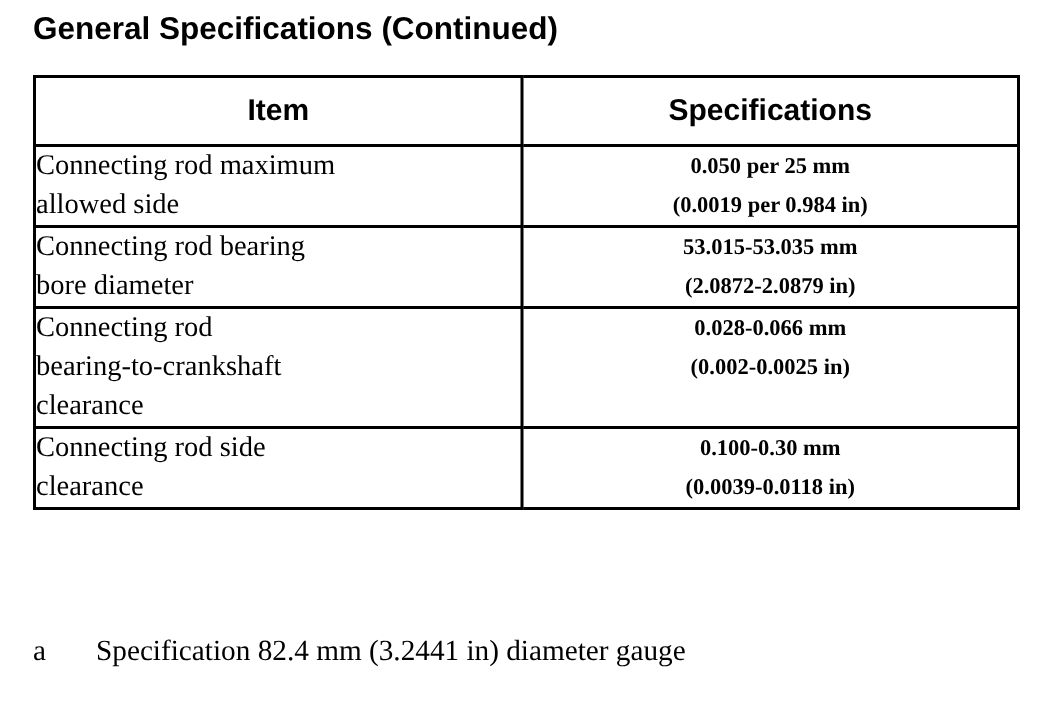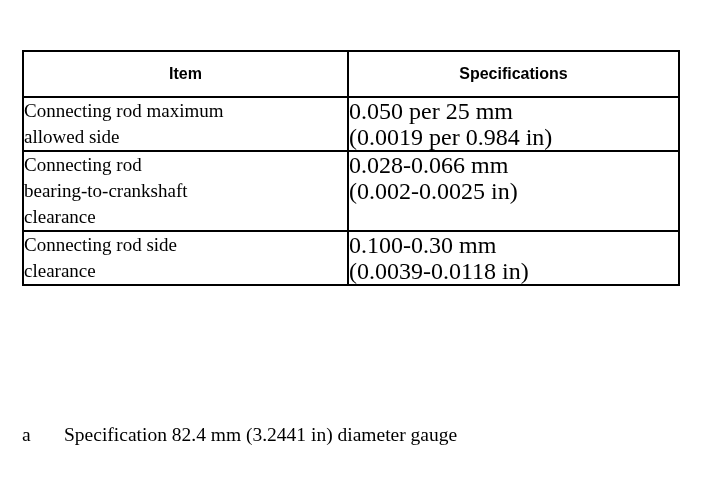--- a/index.html
+++ b/index.html
@@ -44,38 +44,40 @@
     border: 2px solid #000000;
     padding: 0;
     vertical-align: top;
   }
   .col-item { width: 325px; }
   .col-spec { width: 331px; }
 
   .spec-table thead th {
     font-family: "Liberation Sans", sans-serif;
     font-weight: bold;
-    font-size: 16px;
+    font-size: 20px;
     text-align: center;
     height: 44px;
     vertical-align: middle;
     padding: 0 6px;
   }
   .cell-item {
     font-family: "Liberation Serif", serif;
     font-size: 19px;
     line-height: 26px;
     text-align: left;
     padding: 7px 8px 8px 8px;
   }
   .cell-spec {
     font-family: "Liberation Serif", serif;
-    font-size: 24px;
+    font-size: 15px;
     line-height: 26px;
+    text-align: center;
     padding: 7px 8px 8px 8px;
+    font-weight: bold;
   }
   .cell-line {
     display: block;
     white-space: nowrap;
   }
   .footnote {
     position: absolute;
     left: 22px;
     top: 423px;
     font-family: "Liberation Serif", serif;
@@ -86,20 +88,21 @@
   .footnote .fn-mark {
     display: inline-block;
     width: 42px;
   }
 </style>
 </head>
 <body>
 
 <div class="page">
 
+  <div class="doc-title">General Specifications (Continued)</div>
 
   <table class="spec-table">
     <colgroup>
       <col class="col-item">
       <col class="col-spec">
     </colgroup>
     <thead>
       <tr>
         <th>Item</th>
         <th>Specifications</th>
@@ -107,20 +110,30 @@
     </thead>
     <tbody>
       <tr>
         <td class="cell-item">
           <span class="cell-line">Connecting rod maximum</span>
           <span class="cell-line">allowed side</span>
         </td>
         <td class="cell-spec">
           <span class="cell-line">0.050 per 25 mm</span>
           <span class="cell-line">(0.0019 per 0.984 in)</span>
+        </td>
+      </tr>
+      <tr>
+        <td class="cell-item">
+          <span class="cell-line">Connecting rod bearing</span>
+          <span class="cell-line">bore diameter</span>
+        </td>
+        <td class="cell-spec">
+          <span class="cell-line">53.015-53.035 mm</span>
+          <span class="cell-line">(2.0872-2.0879 in)</span>
         </td>
       </tr>
       <tr>
         <td class="cell-item">
           <span class="cell-line">Connecting rod</span>
           <span class="cell-line">bearing-to-crankshaft</span>
           <span class="cell-line">clearance</span>
         </td>
         <td class="cell-spec">
           <span class="cell-line">0.028-0.066 mm</span>

